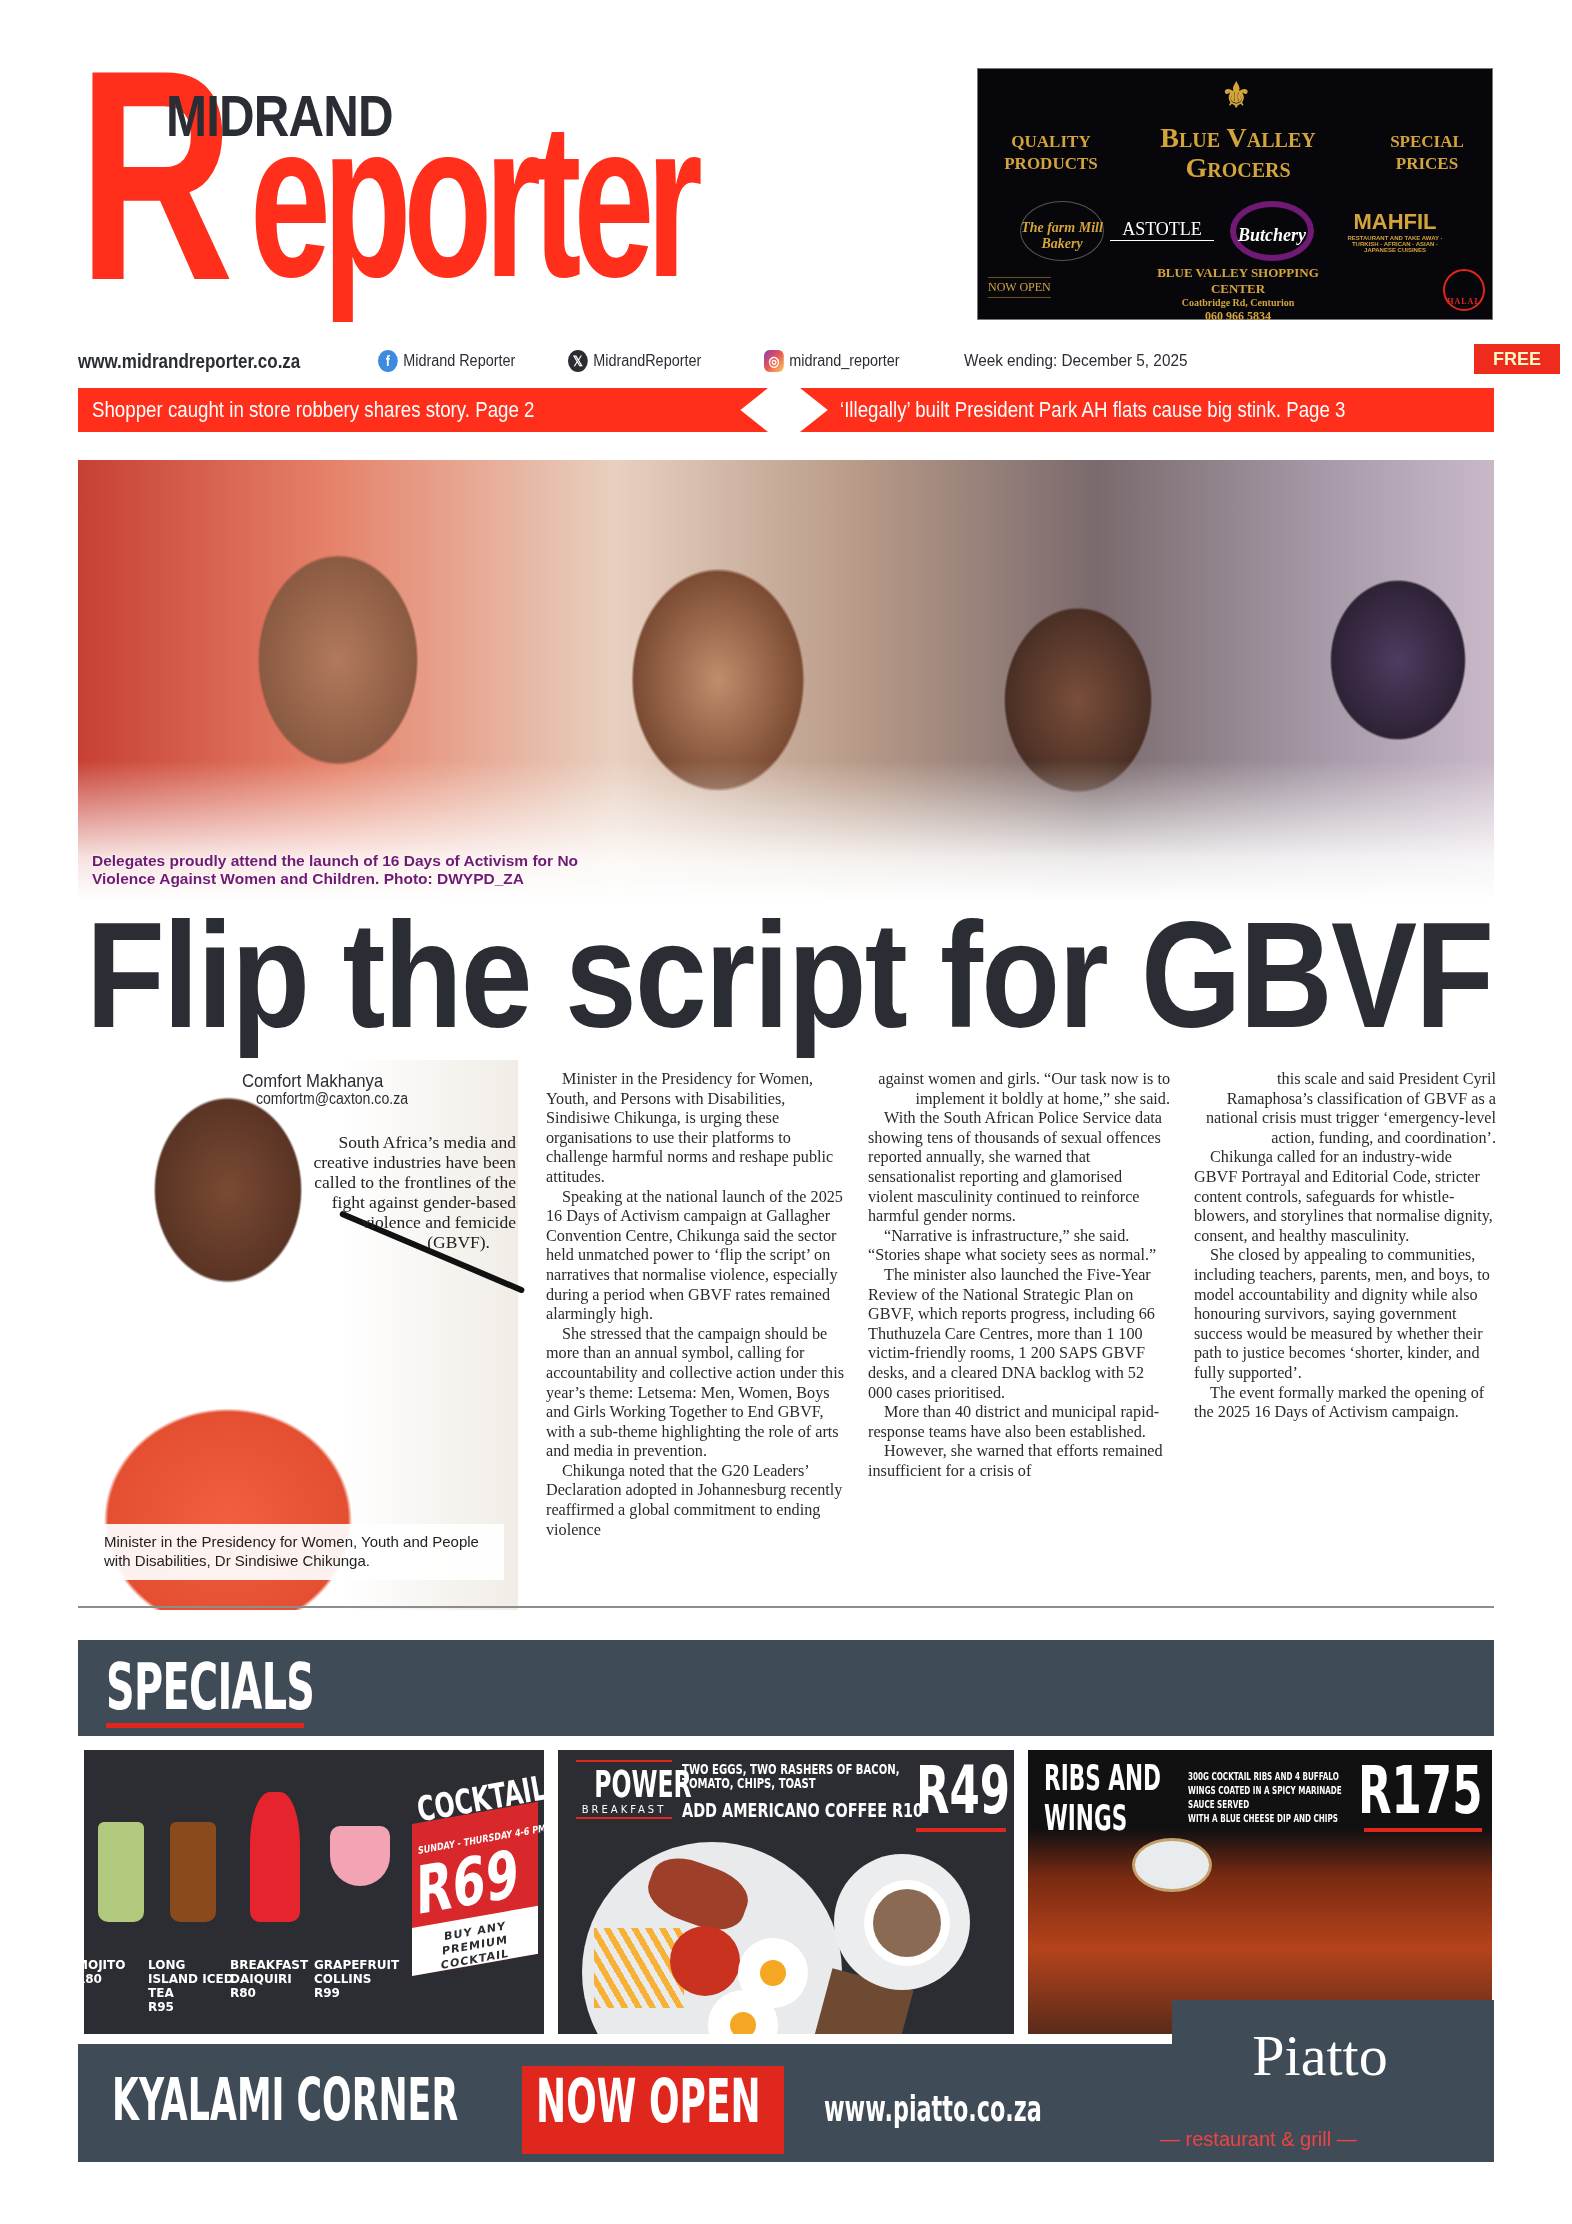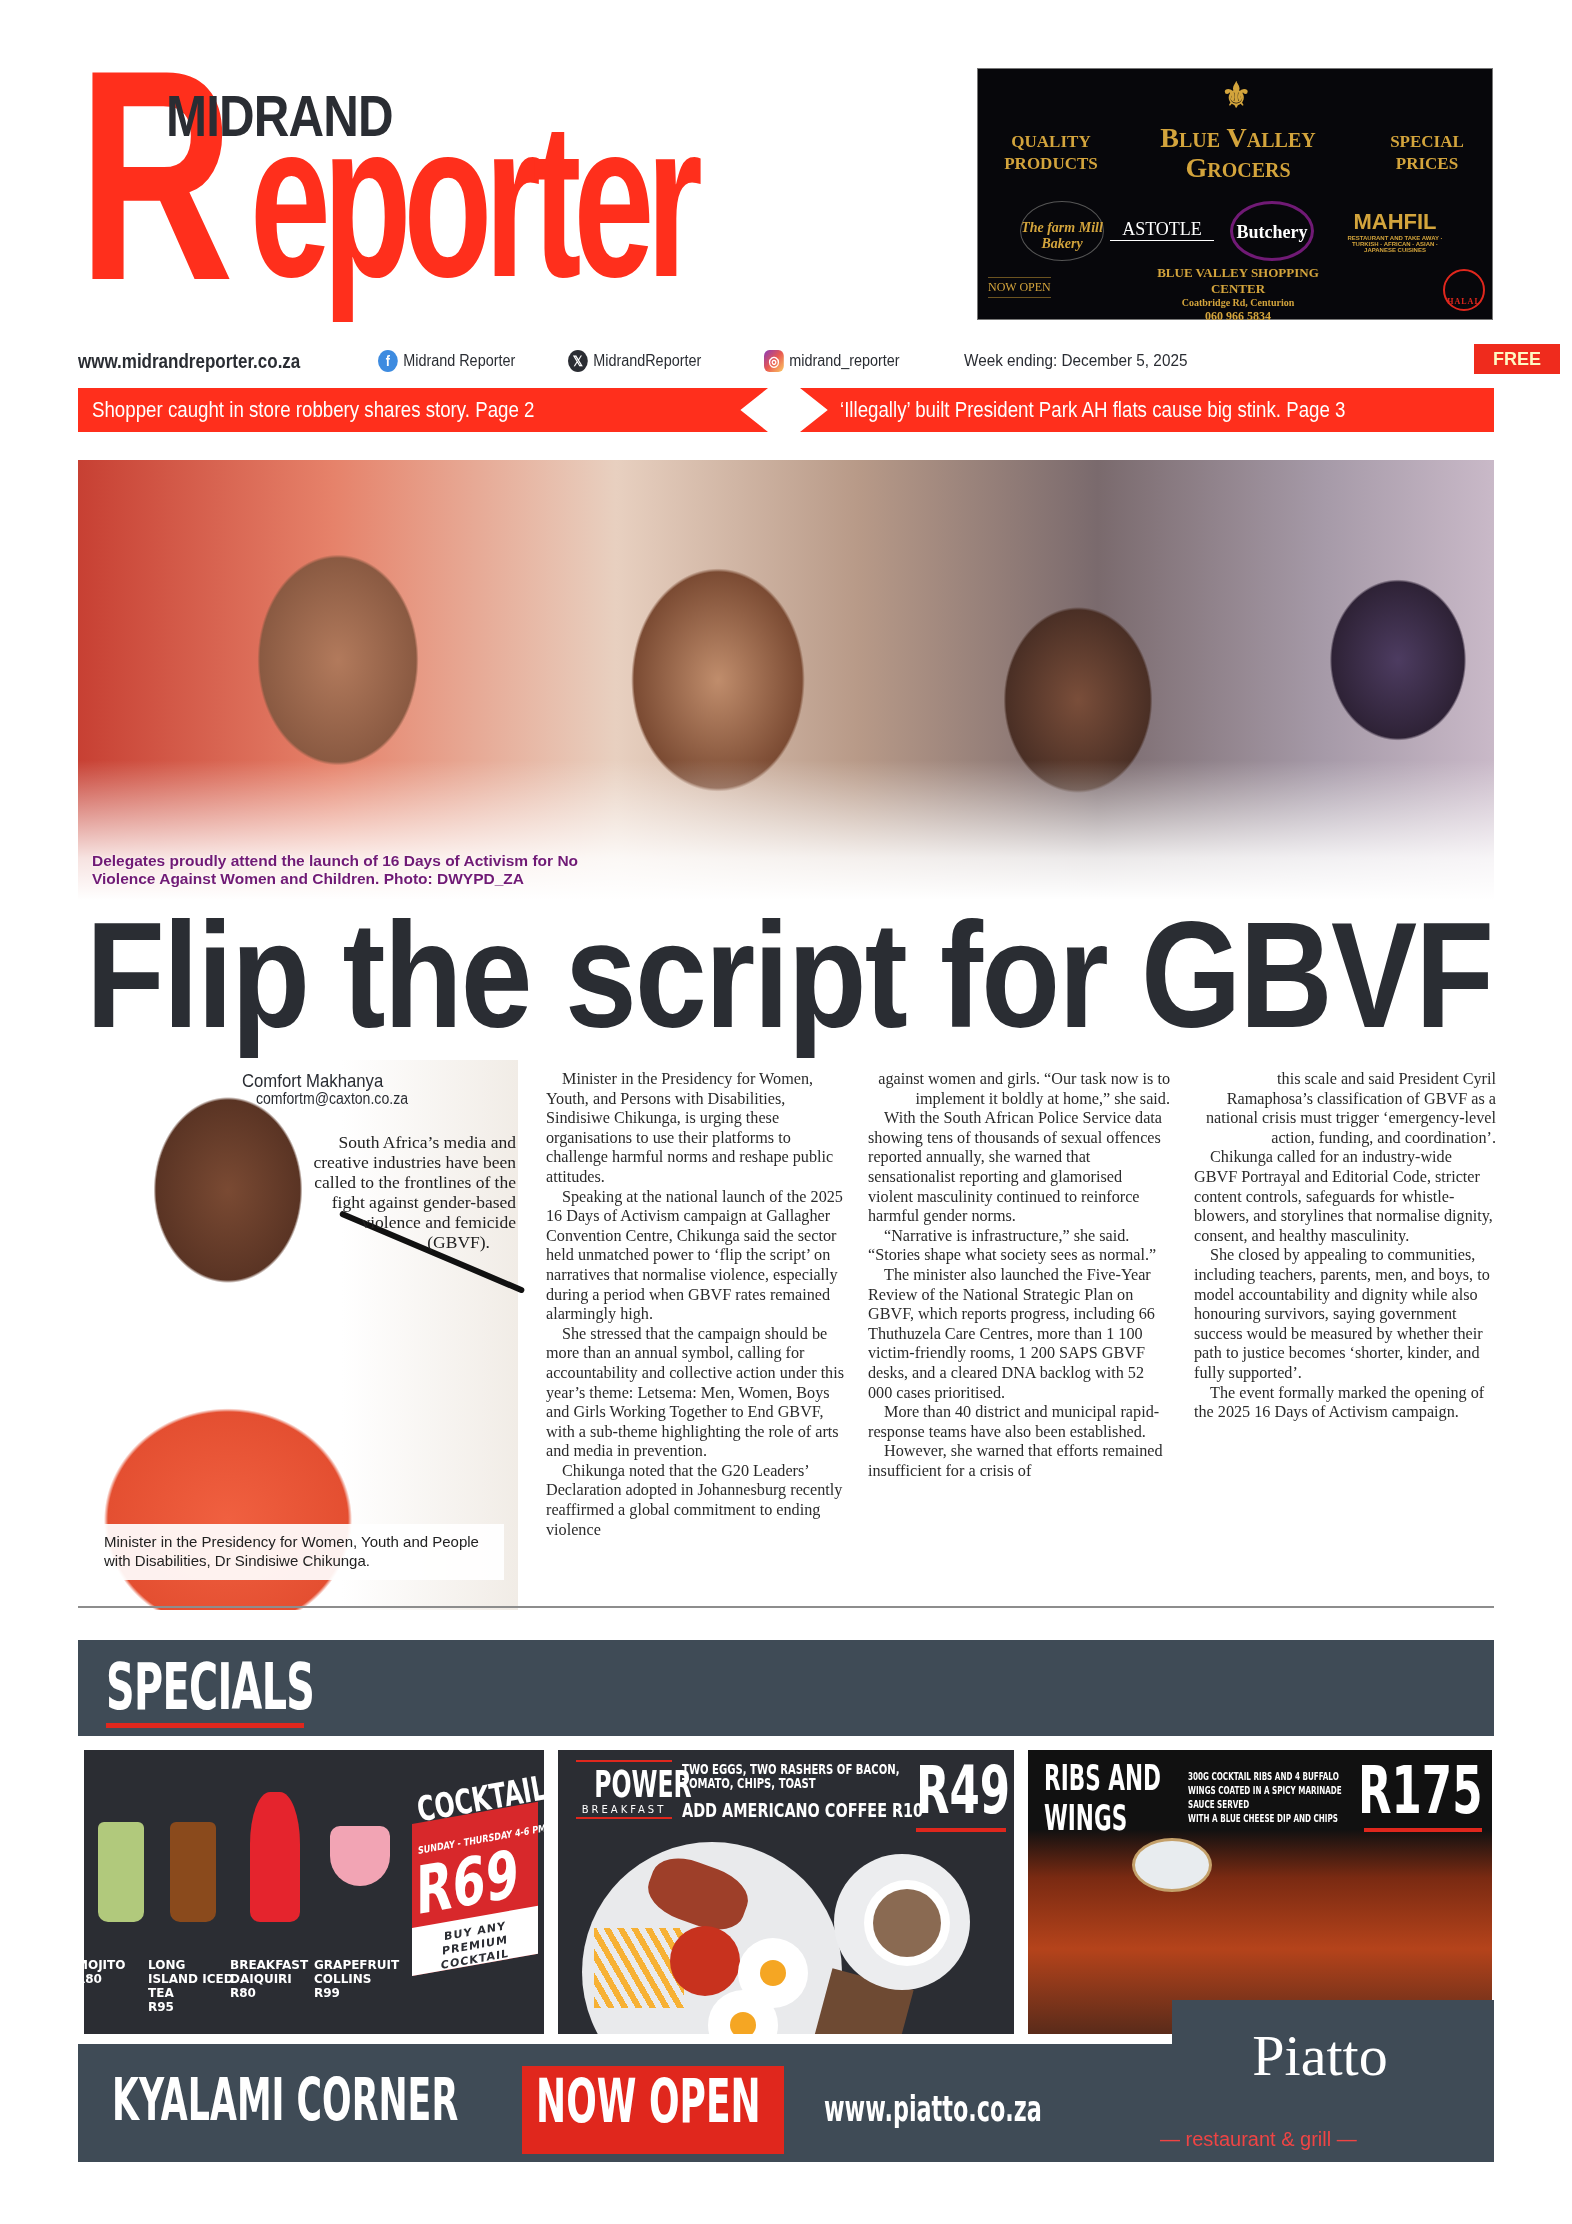--- a/index.html
+++ b/index.html
@@ -13,21 +13,21 @@
 
   
   .ad { left: 977px; top: 68px; width: 516px; height: 252px; background: #07070b; border: 1px solid #777; color: #d3a43c; font-family: "Liberation Serif", serif; font-weight: 700; text-align: center; }
   .ad .fleur { position: absolute; left: 243px; top: 6px; font-size: 34px; }
   .ad .title { position: absolute; left: 140px; top: 54px; width: 240px; font-size: 28px; line-height: 30px; font-variant: small-caps; }
   .ad .left-tag { position: absolute; left: 14px; top: 62px; width: 118px; font-size: 17px; line-height: 22px; }
   .ad .right-tag { position: absolute; left: 390px; top: 62px; width: 118px; font-size: 17px; line-height: 22px; }
   .ad .logo { position: absolute; top: 132px; font-size: 14px; color: #e7d7b0; }
   .ad .logo.farm { left: 42px; width: 84px; height: 60px; border: 1px solid #555; border-radius: 50%; color: #d3a43c; font-style: italic; padding-top: 18px; }
   .ad .logo.astotle { left: 132px; top: 150px; width: 104px; font-family: "Liberation Serif", serif; font-weight: 400; font-size: 18px; color: #fff; border-bottom: 1px solid #fff; }
-  .ad .logo.butchery { left: 252px; width: 84px; height: 60px; border: 3px solid #701a75; border-radius: 50%; color: #fff; font-size: 18px; padding-top: 18px; }
+  .ad .logo.butchery { left: 252px; width: 84px; height: 60px; border: 6px solid #701a75; border-radius: 50%; color: #fff; font-style: italic; font-size: 18px; padding-top: 18px; }
   .ad .logo.mahfil { left: 362px; top: 140px; width: 110px; font-family: "Liberation Sans", sans-serif; font-size: 22px; color: #d3a43c; }
   .ad .logo.mahfil small { display: block; font-size: 6px; color: #d3a43c; }
   .ad .now-open { position: absolute; left: 10px; top: 208px; font-weight: 400; font-size: 12px; border-top: 1px solid #6b5320; border-bottom: 1px solid #6b5320; padding: 2px 0; }
   .ad .center-name { position: absolute; left: 170px; top: 196px; width: 180px; font-size: 13px; line-height: 16px; }
   .ad .center-addr { position: absolute; left: 170px; top: 228px; width: 180px; font-size: 10px; }
   .ad .center-phone { position: absolute; left: 170px; top: 240px; width: 180px; font-size: 12px; }
   .ad .halal { position: absolute; left: 465px; top: 200px; width: 42px; height: 42px; border: 2px solid #e0271d; border-radius: 50%; color: #e0271d; font-size: 8px; padding-top: 26px; letter-spacing: 1px; }
 
   
   .infobar { left: 78px; top: 348px; width: 1416px; height: 26px; display: flex; align-items: center; font-size: 17px; color: #2a2d33; }

